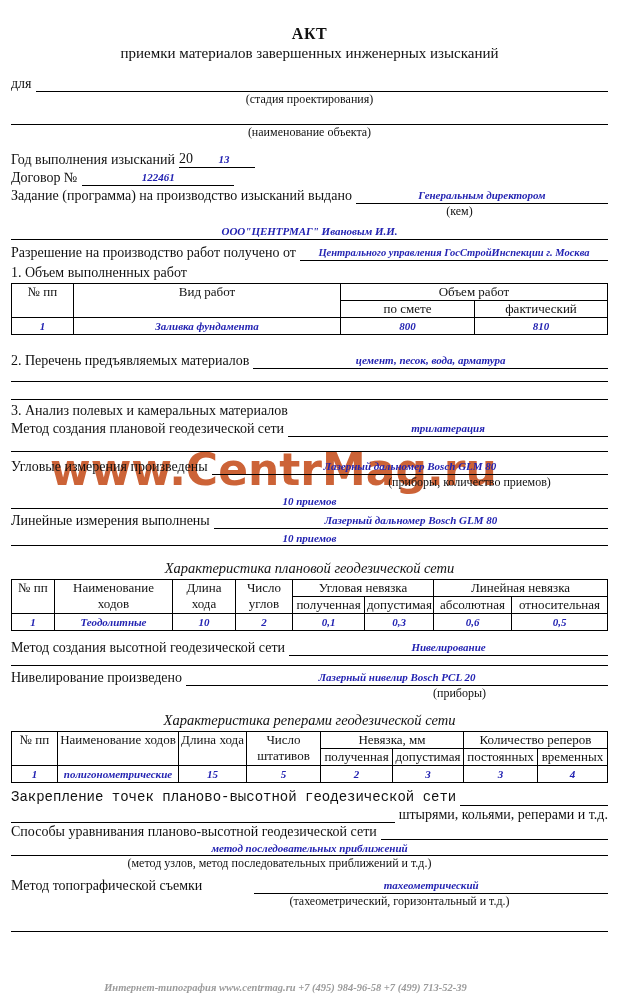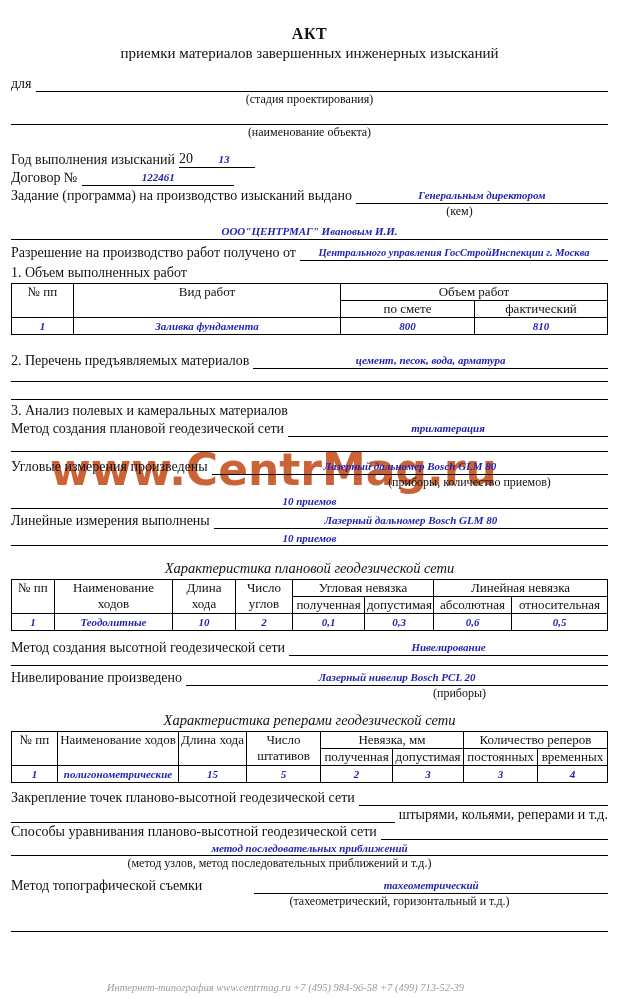--- a/index.html
+++ b/index.html
@@ -18,21 +18,21 @@
   .ink{color:#2323b2;font-weight:bold;font-style:italic;font-size:11px;line-height:13px;}
   .ink10{font-size:10.5px;}
   .cap{font-size:12px;line-height:15px;text-align:center;color:#111;}
   .rule{height:0;border-bottom:1px solid #000;}
   .theading{font-style:italic;text-align:center;font-size:14.5px;line-height:18px;}
   table{border-collapse:collapse;width:100%;table-layout:fixed;}
   th,td{border:1px solid #000;font-weight:normal;font-size:13px;line-height:16px;
         text-align:center;padding:0 2px;vertical-align:top;overflow:hidden;}
   td.d{height:16px;vertical-align:middle;}
   .footer{position:absolute;z-index:1;left:0;right:0;bottom:6px;text-align:center;
-          font-style:italic;font-size:10.5px;color:#9b9b9b;padding-right:48px;}
+          font-style:italic;font-size:10.5px;color:#9b9b9b;padding-right:48px;font-weight:bold;}
 </style>
 </head>
 <body>
 
 <div class="page">
   <div class="wm">www.CentrMag.ru</div>
 
   <div class="content">
 
     <div class="t1">АКТ</div>
@@ -224,21 +224,21 @@
         <td class="d"><span class="ink">15</span></td>
         <td class="d"><span class="ink">5</span></td>
         <td class="d"><span class="ink">2</span></td>
         <td class="d"><span class="ink">3</span></td>
         <td class="d"><span class="ink">3</span></td>
         <td class="d"><span class="ink">4</span></td>
       </tr>
     </tbody>
       </table>
 
-    <div class="row" style="margin-top:6px;">
+    <div class="row" style="margin-top:6px;font-family:Liberation Mono, monospace;">
       <span class="lbl">Закрепление точек планово-высотной геодезической сети</span>
       <span class="fill" style="margin-left:4px;"></span>
     </div>
     <div class="row">
       <span class="fill"></span>
       <span class="lbl" style="margin-left:4px;">штырями, кольями, реперами и т.д.</span>
     </div>
 
     <div class="row">
       <span class="lbl">Способы уравнивания планово-высотной геодезической сети</span>

